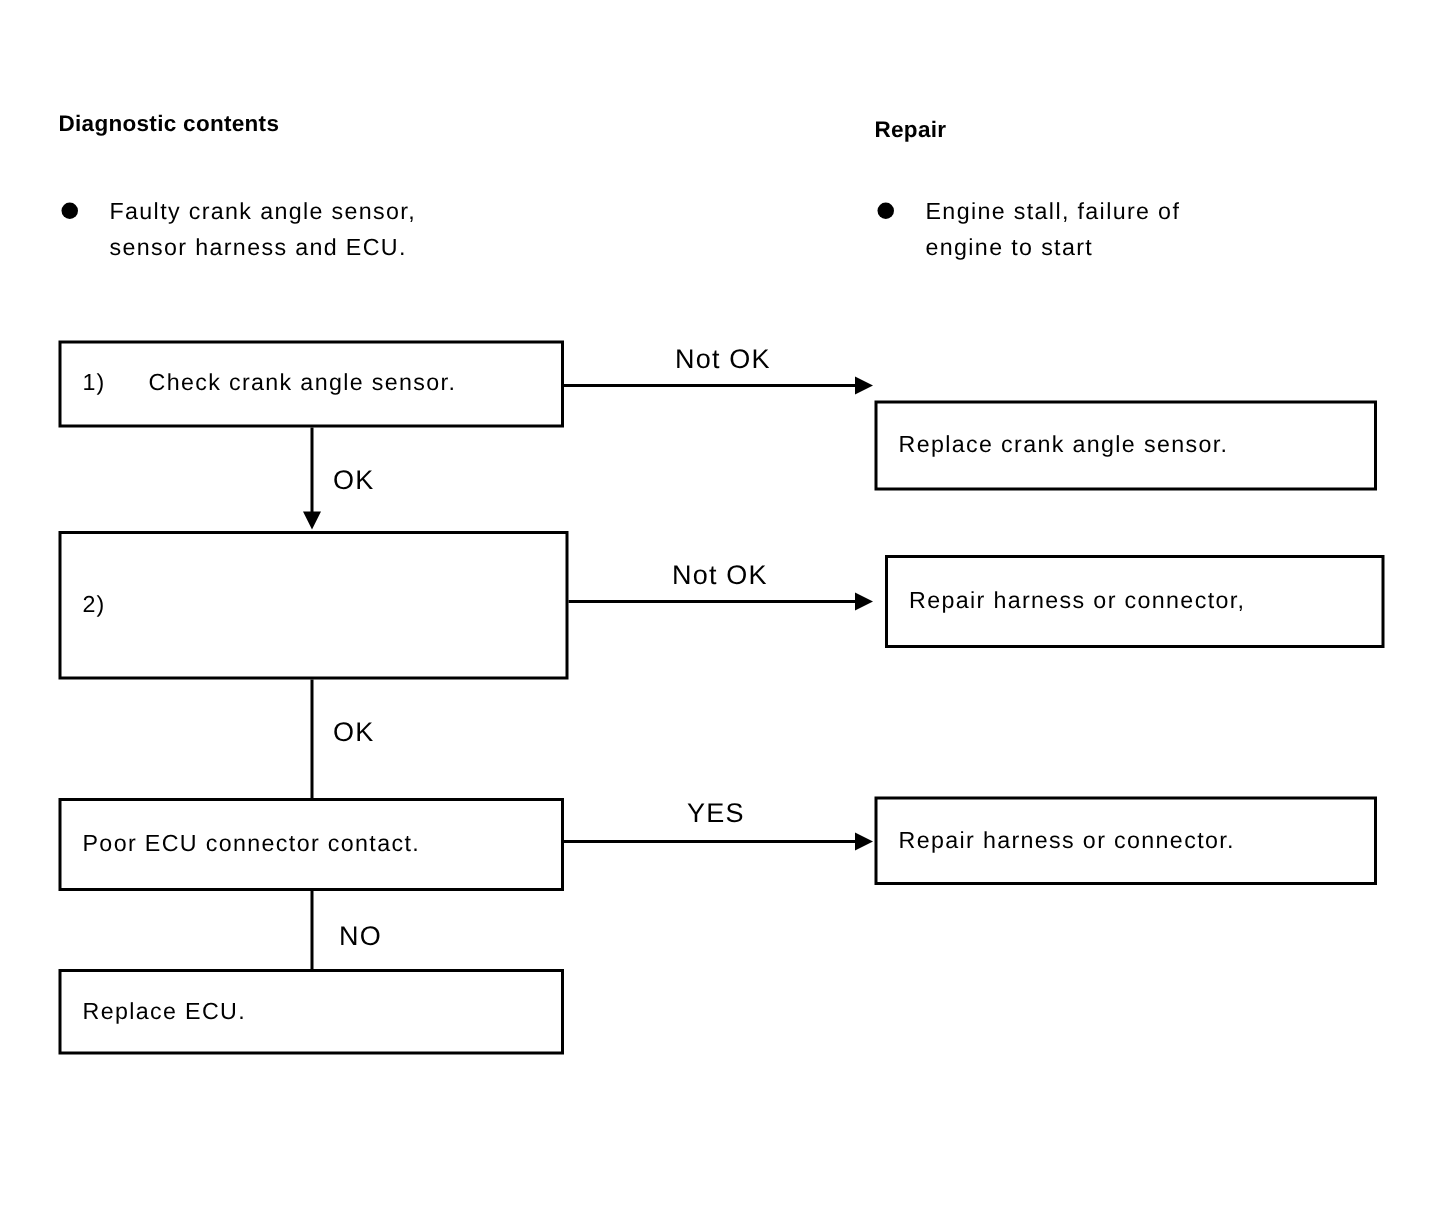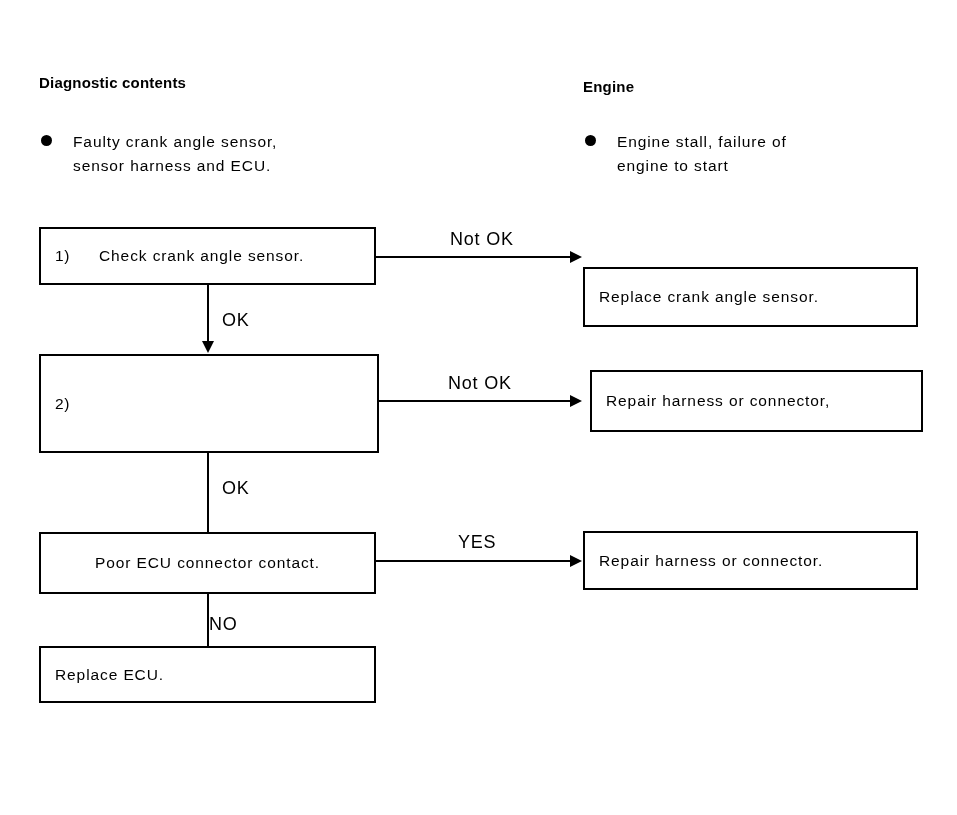--- a/index.html
+++ b/index.html
@@ -83,21 +83,21 @@
     white-space: pre-line;
     flex: 1 1 auto;
   }
   .box-text.justify-lines {
     letter-spacing: 0.7px;
   }
 
   
   #box-check-sensor   { left: 39px;  top: 227px; width: 337px; height: 58px; }
   #box-check-harness  { left: 39px;  top: 354px; width: 340px; height: 99px; }
-  #box-poor-contact   { left: 39px;  top: 532px; width: 337px; height: 62px; text-align: center; }
+  #box-poor-contact   { left: 39px;  top: 532px; width: 337px; height: 62px; }
   #box-replace-ecu    { left: 39px;  top: 646px; width: 337px; height: 57px; }
 
   
   #box-replace-sensor { left: 583px; top: 227px; width: 335px; height: 60px; margin-top: 40px; }
   #box-repair-1       { left: 590px; top: 370px; width: 333px; height: 62px; }
   #box-repair-2       { left: 583px; top: 531px; width: 335px; height: 59px; }
 
   
   .h-line {
     position: absolute;
@@ -151,30 +151,30 @@
   #arrow-v1     { left: 202px; top: 341px; }
   #label-ok-1   { left: 222px; top: 310px; }
 
   
   #conn-v2      { left: 207px; top: 453px; height: 79px; }
   #label-ok-2   { left: 222px; top: 478px; }
 
   
   #conn-v3      { left: 207px; top: 594px; height: 77px; }
   #arrow-v3     { left: 201px; top: 668px; }
-  #label-no     { left: 209px; top: 614px; }
+  #label-no     { left: 226px; top: 614px; }
 </style>
 </head>
 <body>
 
 <div id="page">
 
   <div class="col-heading" id="heading-diagnostic">Diagnostic contents</div>
 
-  <div class="col-heading" id="heading-trouble">Engine</div>
+  <div class="col-heading" id="heading-trouble">Repair</div>
 
   <div class="bullet-block" id="bullet-trouble">
     <span class="bullet-dot"></span>
     <span class="bullet-text">Engine stall, failure of
 engine to start</span>
   </div>
 
   <div class="bullet-block" id="bullet-diagnostic">
     <span class="bullet-dot"></span>
     <span class="bullet-text">Faulty crank angle sensor,

